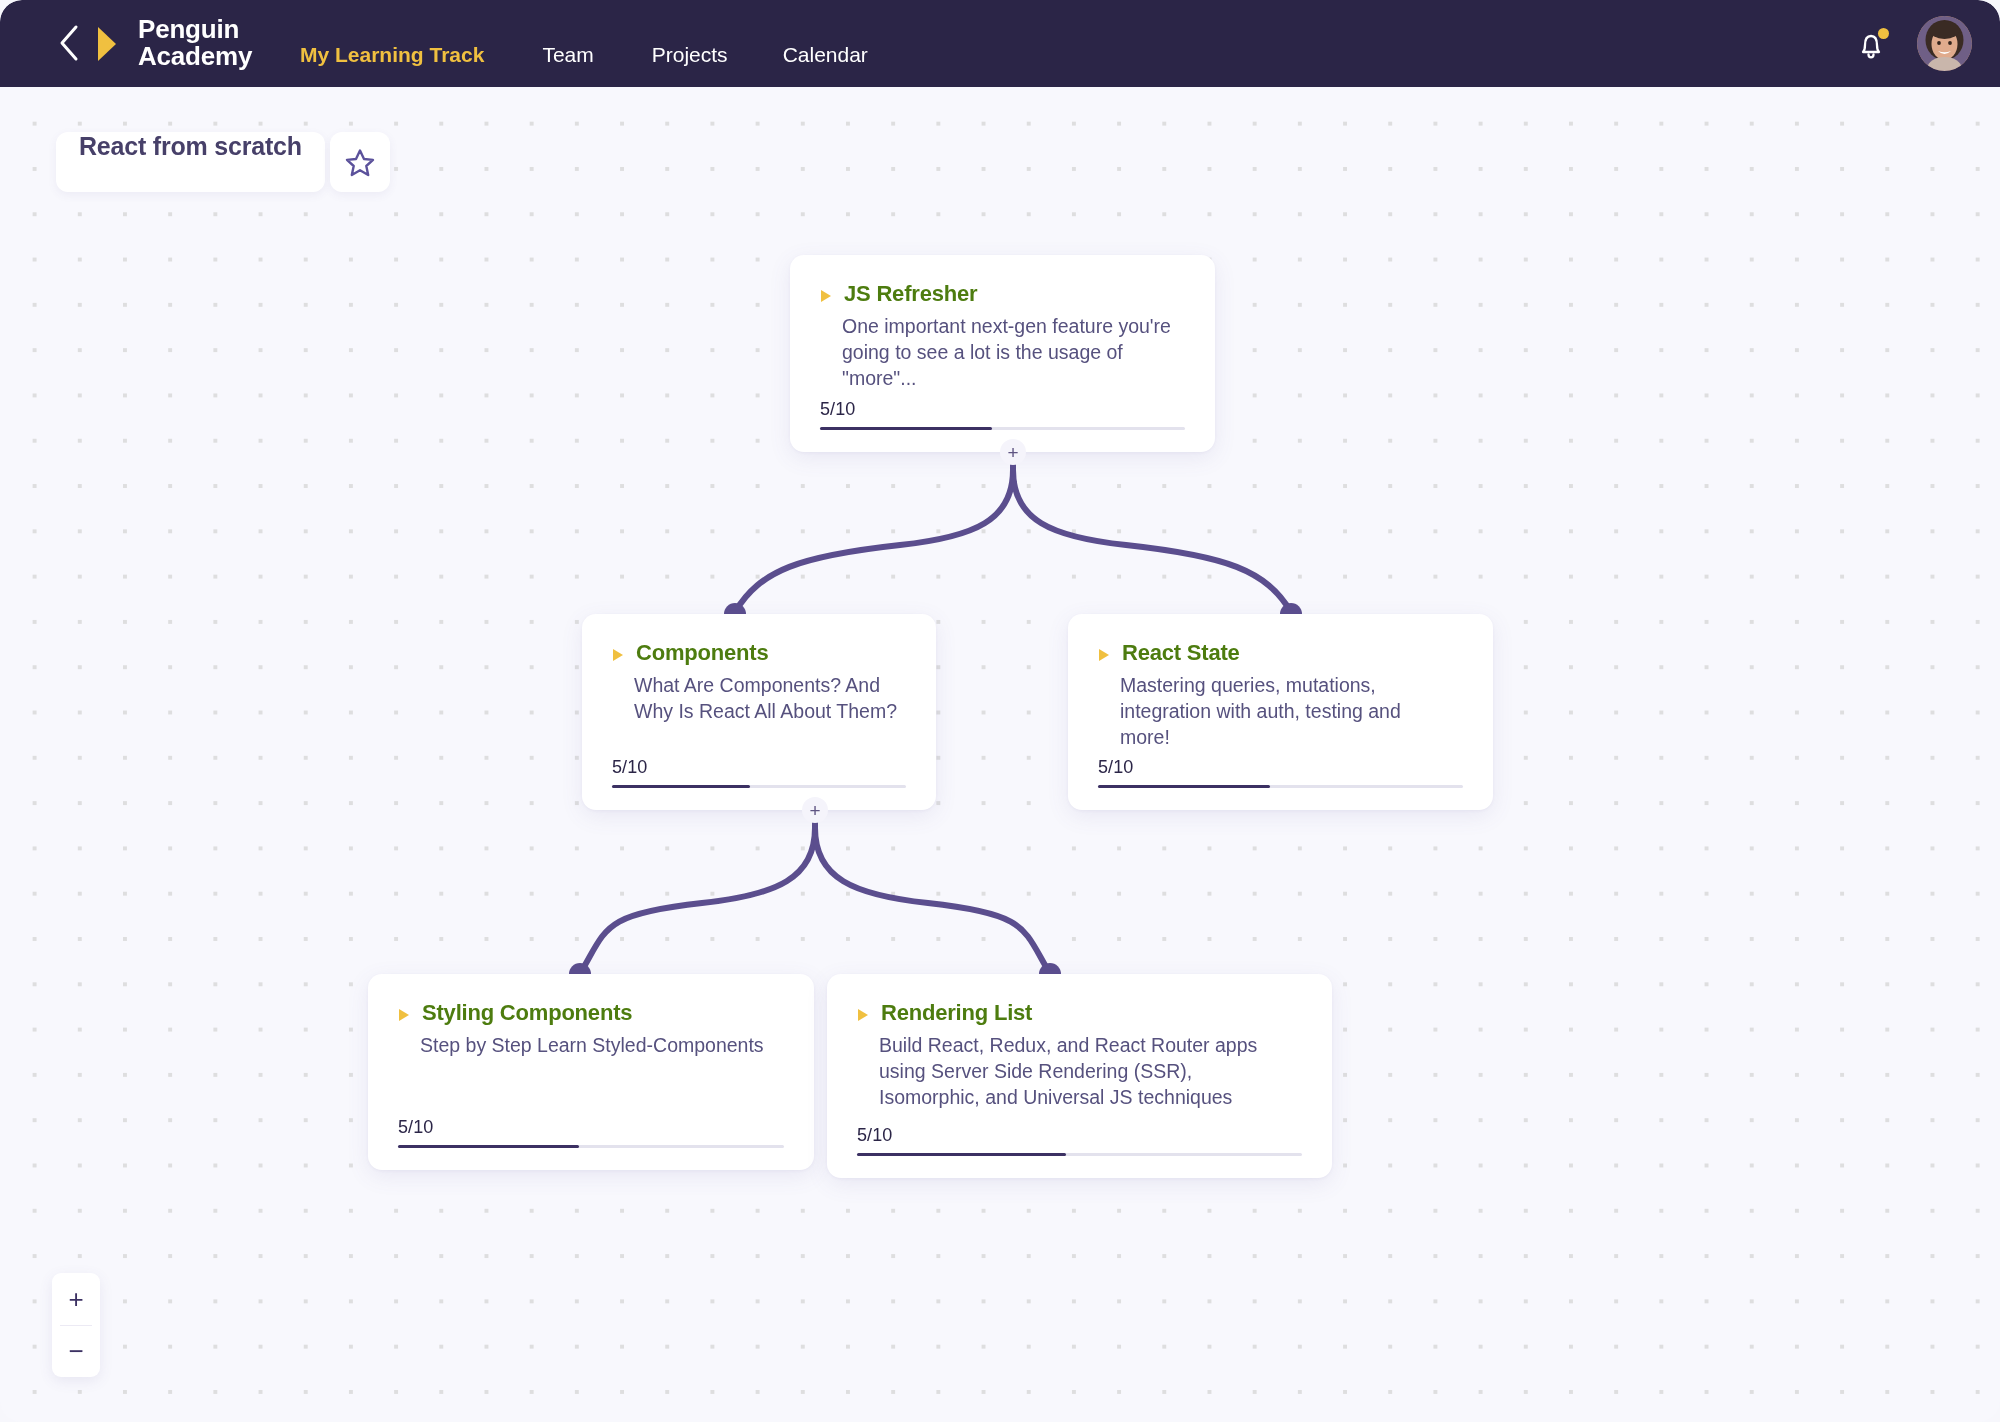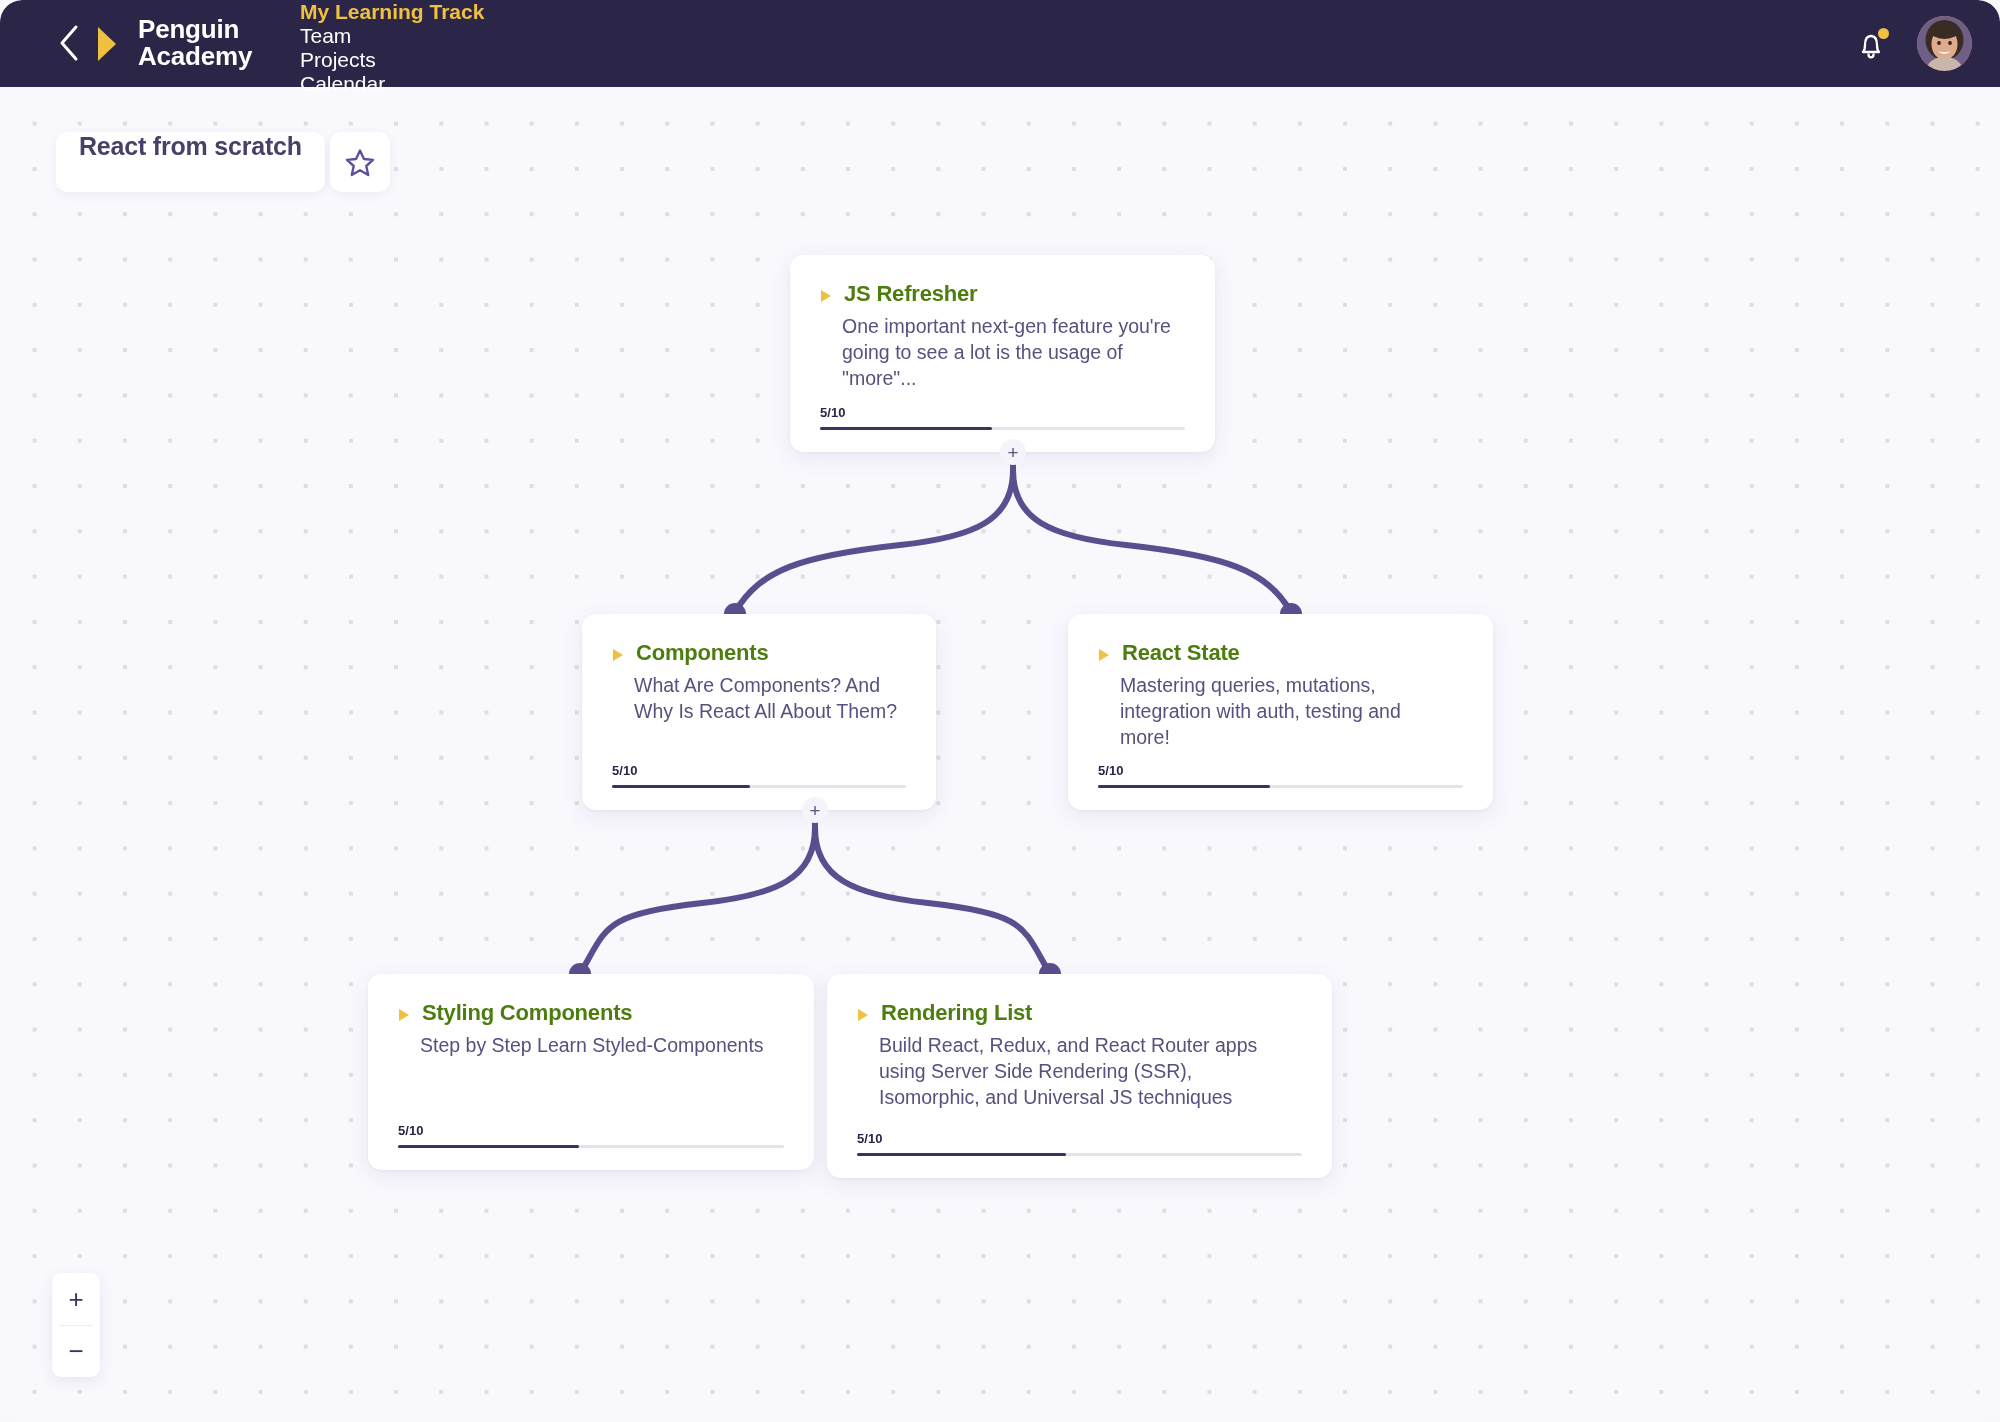--- a/index.html
+++ b/index.html
@@ -54,23 +54,22 @@
     position: absolute; left: 138px; top: 16px;
     color: #ffffff;
     font-size: 26px;
     font-weight: bold;
     line-height: 27px;
     letter-spacing: -0.2px;
   }
   #nav {
     position: absolute; left: 300px; top: 0;
     height: 110px;
-    display: flex; 
+    display: flex; align-items: center;
     gap: 0;
-    flex-direction: column;
   }
   .nav-item {
     font-size: 21px;
     color: #ffffff;
     padding: 0 0;
     cursor: pointer;
     white-space: nowrap;
   }
   .nav-item.active { color: #f0c040; font-weight: bold; }
   #nav-item-0 { margin-right: 58px; }
@@ -151,21 +150,21 @@
   .node-desc {
     padding: 5px 38px 0 52px;
     font-size: 19.5px; line-height: 26px;
     color: #56517e;
   }
   .node-footer {
     position: absolute; left: 0; right: 0; bottom: 22px;
     padding: 0 30px;
   }
   .node-score {
-    font-size: 13px; font-weight: bold;
+    font-size: 18px; font-weight: normal;
     color: #2b2547;
     margin-bottom: 7px;
     letter-spacing: 0.1px;
     margin-top: 48px;
   }
   .progress-track {
     position: relative;
     height: 3px; width: 100%;
     background: #e3e2ed;
     border-radius: 2px;

